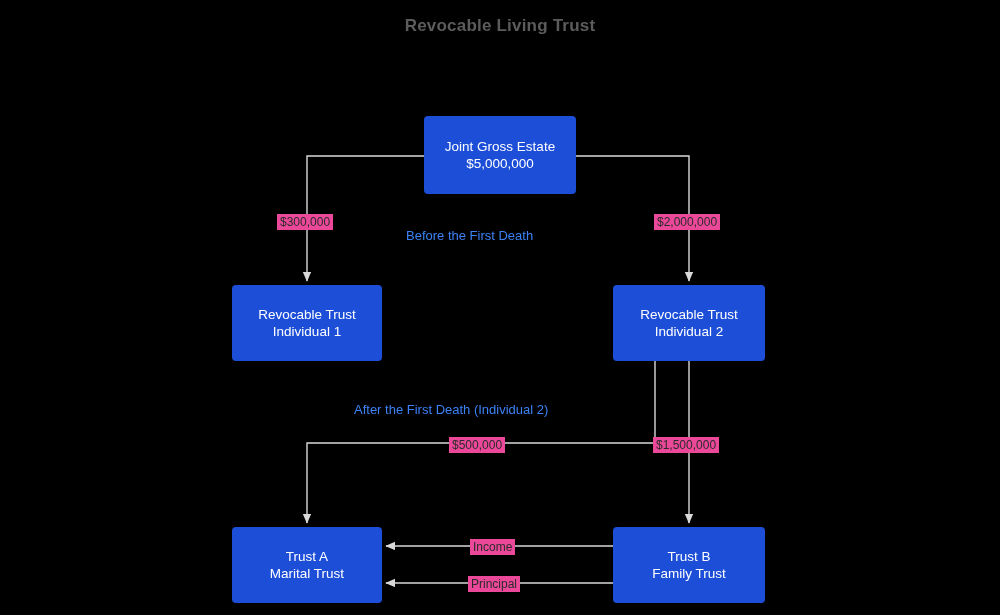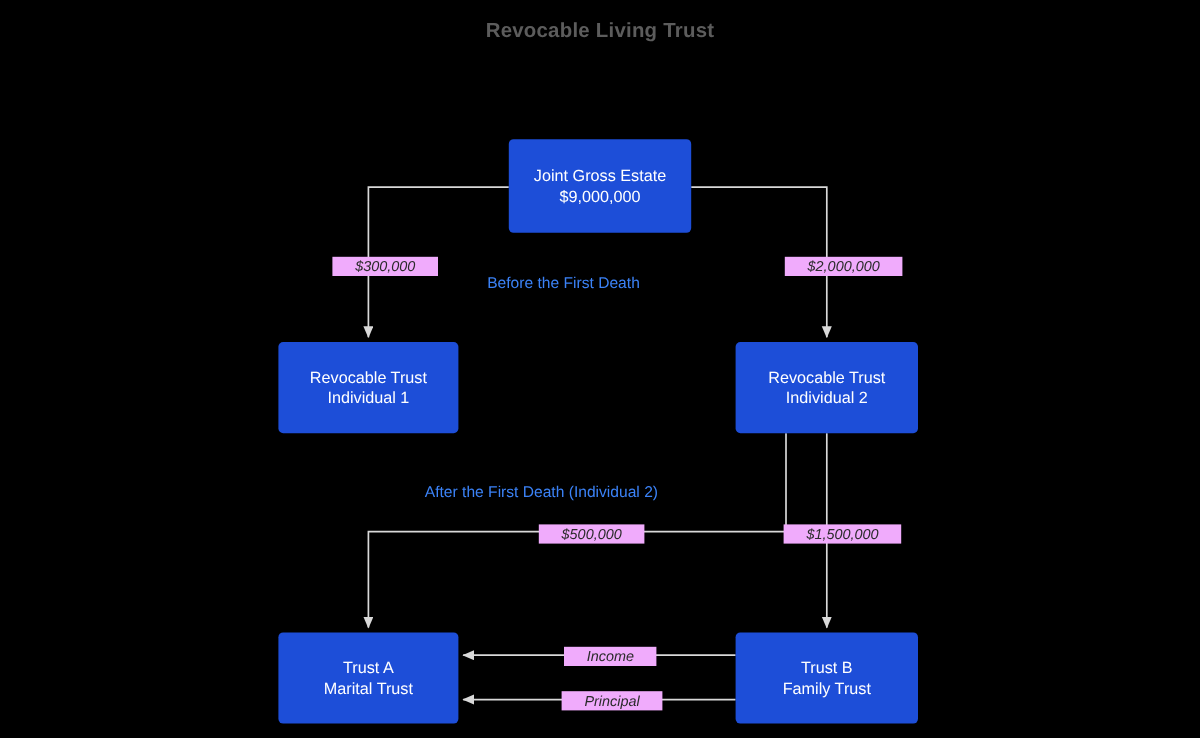--- a/index.html
+++ b/index.html
@@ -51,27 +51,26 @@
   }
   .node .l1, .node .l2 { display: block; }
   .phase-label {
     position: absolute;
     color: #3b82f6;
     font-size: 13px;
     white-space: nowrap;
   }
   .edge-label {
     position: absolute;
-    background: #f0abfc;
+    background: #ec4899;
     color: #2b2b2b;
     font-size: 12px;
-    padding: 1px 19px;
+    padding: 1px 3px;
     white-space: nowrap;
     line-height: 14px;
-    font-style: italic;
   }
 </style>
 </head>
 <body>
 
 <div id="canvas">
 
   <div class="title">Revocable Living Trust</div>
 
   <svg id="edges" viewBox="0 0 1000 615">
@@ -91,21 +90,21 @@
       <path d="M689,361 L689,523" marker-end="url(#arrow)"></path>
 
       <path d="M613,546 L386,546" marker-end="url(#arrow)"></path>
 
       <path d="M613,583 L386,583" marker-end="url(#arrow)"></path>
     </g>
   </svg>
 
   <div class="node" style="left:424px; top:116px; width:152px; height:78px;">
     <span class="l1">Joint Gross Estate</span>
-    <span class="l2">$9,000,000</span>
+    <span class="l2">$5,000,000</span>
   </div>
 
   <div class="node" style="left:232px; top:285px; width:150px; height:76px;">
     <span class="l1">Revocable Trust</span>
     <span class="l2">Individual 1</span>
   </div>
 
   <div class="node" style="left:613px; top:285px; width:152px; height:76px;">
     <span class="l1">Revocable Trust</span>
     <span class="l2">Individual 2</span>

